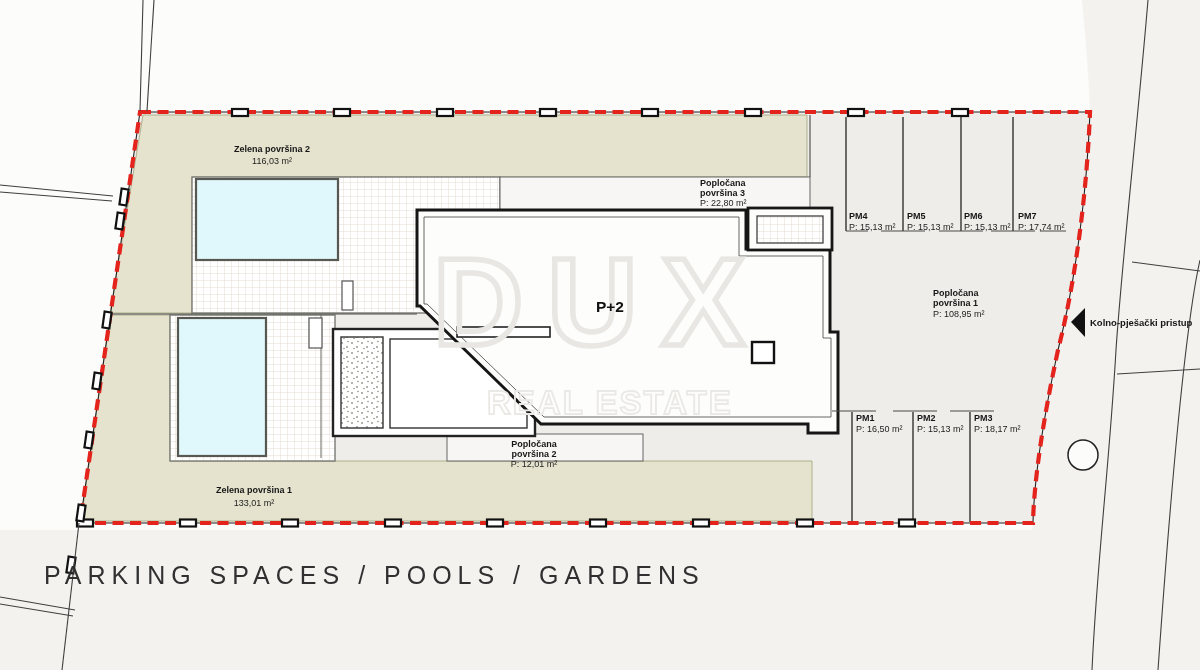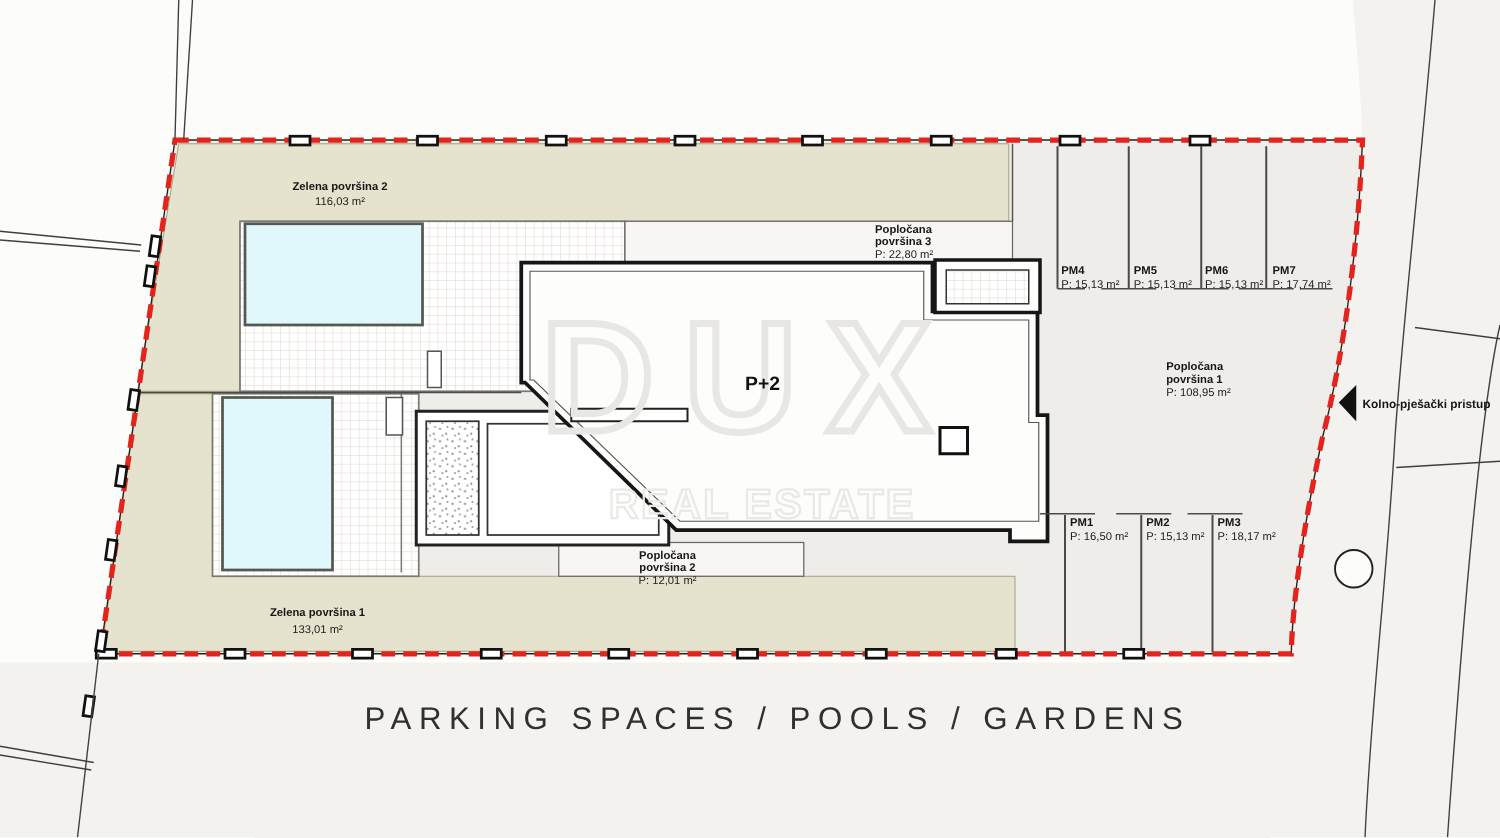--- a/index.html
+++ b/index.html
@@ -8,21 +8,21 @@
   .stage svg{position:absolute;left:0;top:0;}
   .lbl-b{font-family:"Liberation Sans",sans-serif;font-size:9px;font-weight:bold;fill:#161616;}
   .lbl-r{font-family:"Liberation Sans",sans-serif;font-size:9px;fill:#1d1d1d;}
   .mid{text-anchor:middle;}
   .p2{font-family:"Liberation Sans",sans-serif;font-size:15.5px;font-weight:bold;fill:#111;}
   .kolno{font-family:"Liberation Sans",sans-serif;font-size:9.5px;font-weight:bold;fill:#161616;}
   .wm-big{font-family:"Liberation Sans",sans-serif;font-size:125px;font-weight:bold;
           fill:none;stroke:#e8e7e3;stroke-width:5.5px;letter-spacing:24px;}
   .wm-small{font-family:"Liberation Sans",sans-serif;font-size:33px;font-weight:bold;
           fill:none;stroke:#eae9e5;stroke-width:1.8px;letter-spacing:2px;}
-  .plan-title{position:absolute;left:44px;right:0;top:561px;text-align:center;
+  .plan-title{position:absolute;left:44px;right:0;top:561px;
           font-size:25px;font-weight:400;letter-spacing:6px;color:#303030;}
 </style>
 </head>
 <body>
 
 <div class="stage">
 <svg width="1200" height="670" viewBox="0 0 1200 670">
   <defs>
     <pattern id="grid" width="7" height="7" patternUnits="userSpaceOnUse">
       <rect width="7" height="7" fill="#ffffff"></rect>

